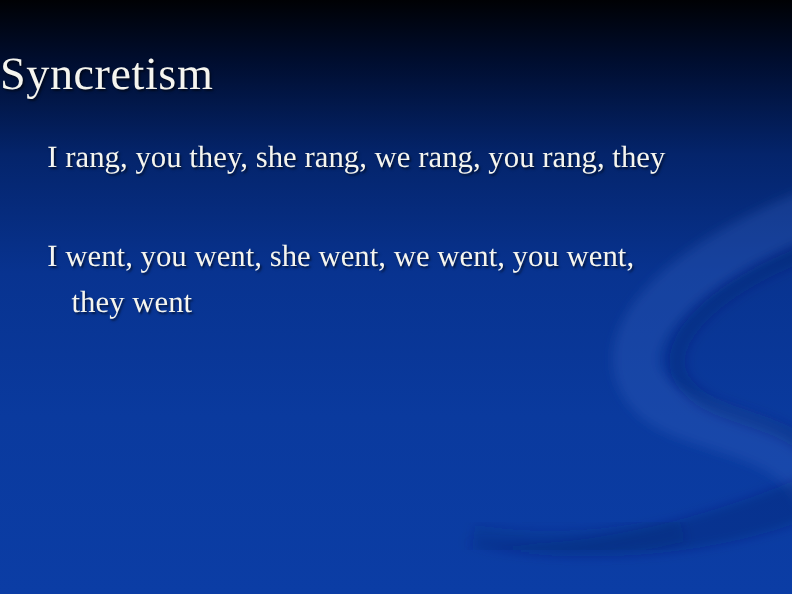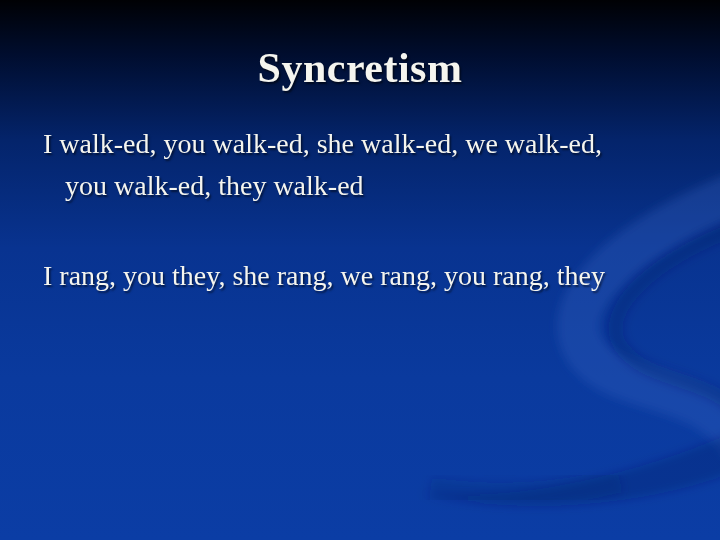--- a/index.html
+++ b/index.html
@@ -30,23 +30,22 @@
     width: 720px;
     height: 540px;
     pointer-events: none;
   }
   .title {
     position: absolute;
     left: 0;
     right: 0;
     top: 44px;
     margin: 0;
-    text-align: center;
     font-size: 42px;
-    font-weight: 700;
+    font-weight: 400;
     letter-spacing: 0.5px;
     color: var(--text-color, #f5f5ef);
     text-shadow: 1.5px 1.5px 2px rgba(0,0,0,0.55);
   }
   .body {
     position: absolute;
     left: 43px;
     right: 28px;
     top: 123px;
     color: var(--text-color, #f5f5ef);
@@ -82,24 +81,24 @@
 
     <path d="M 770 415 C 660 470 520 505 420 492 C 520 520 680 505 770 455" fill="#021d66" fill-opacity="0.30" filter="url(#soft)"></path>
 
     <path d="M 430 490 C 500 500 560 495 620 480" fill="none" stroke="#021d66" stroke-opacity="0.18" stroke-width="26" filter="url(#soft)"></path>
   </svg>
 
   <h1 class="title">Syncretism</h1>
 
   <div class="body">
 
-    <div class="para">
-      <div class="line">I walk-ed, you walk-ed, she walk-ed, we walk-ed,</div>
-      <div class="line cont">you walk-ed, they walk-ed</div>
-    </div>
 
     <div class="para">
       <div class="line">I rang, you they, she rang, we rang, you rang, they</div>
     </div>
 
+    <div class="para">
+      <div class="line">I went, you went, she went, we went, you went,</div>
+      <div class="line cont">they went</div>
+    </div>
 
   </div>
 </div>
 
 </body></html>

